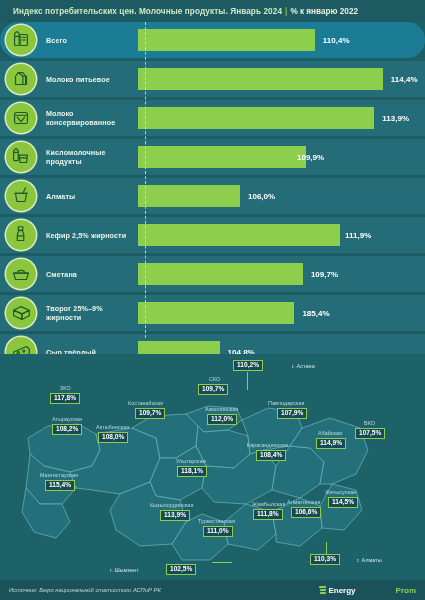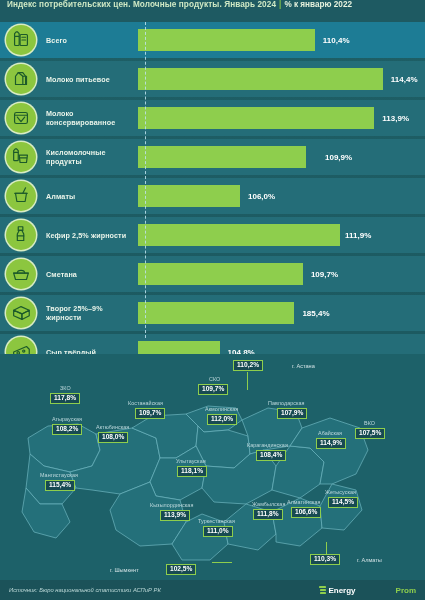--- a/index.html
+++ b/index.html
@@ -11,41 +11,41 @@
   }
   #page {
     position: relative;
     width: 425px; height: 600px;
     background: linear-gradient(180deg,#1e5f66 0%,#1b565d 100%);
   }
 
   
   .title-bar {
     height: 22px;
-    display: flex; 
-    padding-left: 7px;
+    display: flex; align-items: center;
+    padding-left: 13px;
     background: #1e5a62;
   }
   .title-bar .t {
     font-size: 8.2px; font-weight: bold; color: #cfe8c4;
     letter-spacing: .1px; white-space: nowrap;
   }
   .title-bar .sep { color: #7fbf4a; margin: 0 3px; font-weight: bold; font-size: 8.2px;}
   .title-bar .t2 { font-size: 8.2px; font-weight: bold; color: #e6f2de; }
 
   
   .bars { position: relative; width: 425px; height: 316px; }
   .row {
     position: relative;
     height: 36px;
     display: flex; align-items: center;
     background: #246d78;
     margin-bottom: 3px;
   }
-  .row.alt { background: #1d7c95; }
+  .row.alt { background: #1d7c95; border-radius: 18px; }
   .row .icon-wrap {
     width: 42px; flex: 0 0 42px;
     display: flex; align-items: center; justify-content: center;
   }
   .badge {
     width: 30px; height: 30px; border-radius: 50%;
     background: #8cc63f;
     display: flex; align-items: center; justify-content: center;
     box-shadow: 0 0 0 1.5px #d8ecc4;
   }
@@ -206,21 +206,21 @@
               <rect x="4" y="7" width="5" height="9" rx="1"></rect>
               <path d="M4 7 l0 -2 l2 -2 l1 0 l2 2 l0 2"></path>
               <path d="M10 10 l9 0 l-1 8 l-7 0 z"></path>
               <line x1="11" y1="13" x2="18" y2="13"></line>
             </svg>
           </div>
         </div>
         <div class="label">Кисломолочные продукты</div>
         <div class="track">
           <div class="bar" style="width: 168.3px;"></div>
-          <div class="val" style="left: 187px;">109,9%</div>
+          <div class="val" style="left: 159px;">109,9%</div>
         </div>
       </div>
       <div class="row">
         <div class="icon-wrap">
           <div class="badge">
             <svg width="22" height="22" viewBox="0 0 24 24" fill="none" stroke="#1c5a2a" stroke-width="1.3" stroke-linejoin="round" stroke-linecap="round">
               <path d="M6 9 l12 0 l-1.5 9 l-9 0 z"></path>
               <line x1="5" y1="9" x2="19" y2="9"></line>
               <line x1="14" y1="9" x2="17" y2="3"></line>
             </svg>

